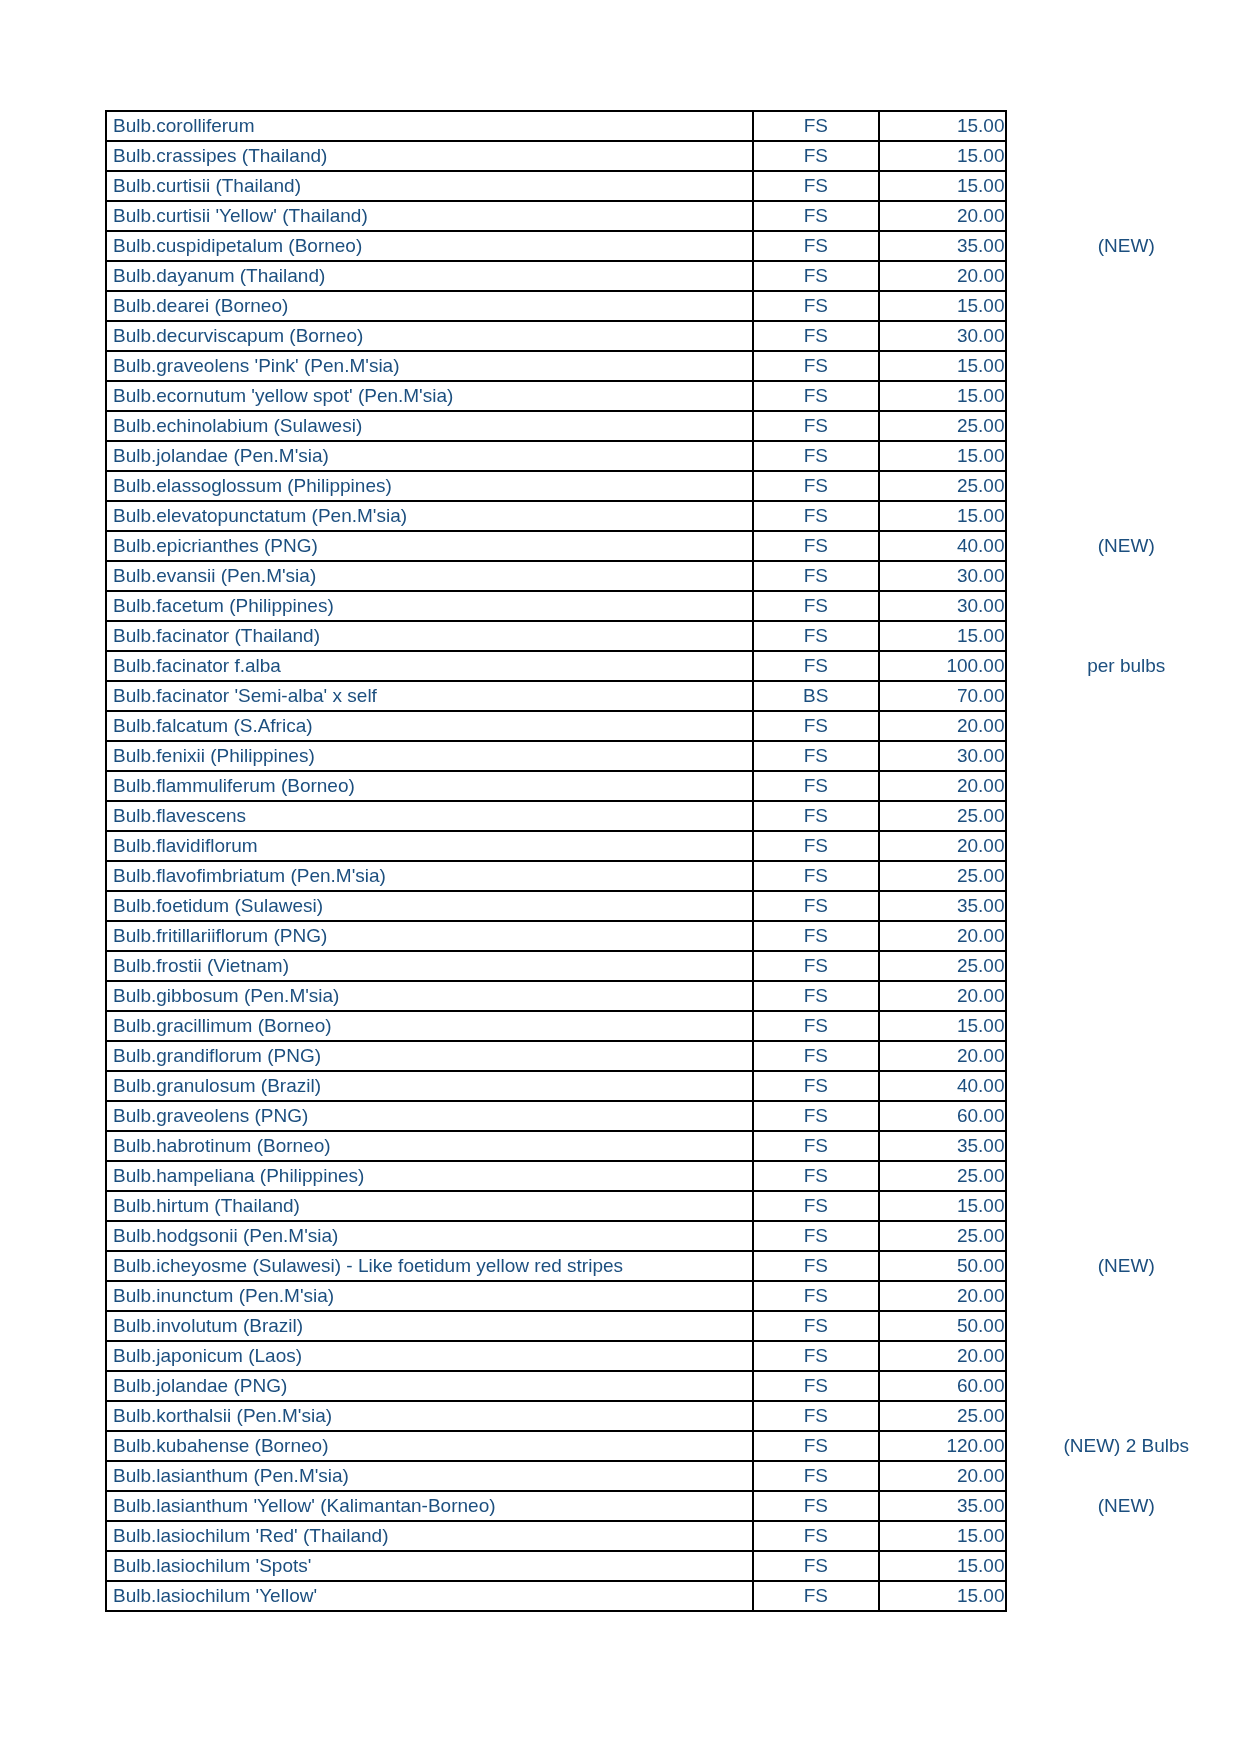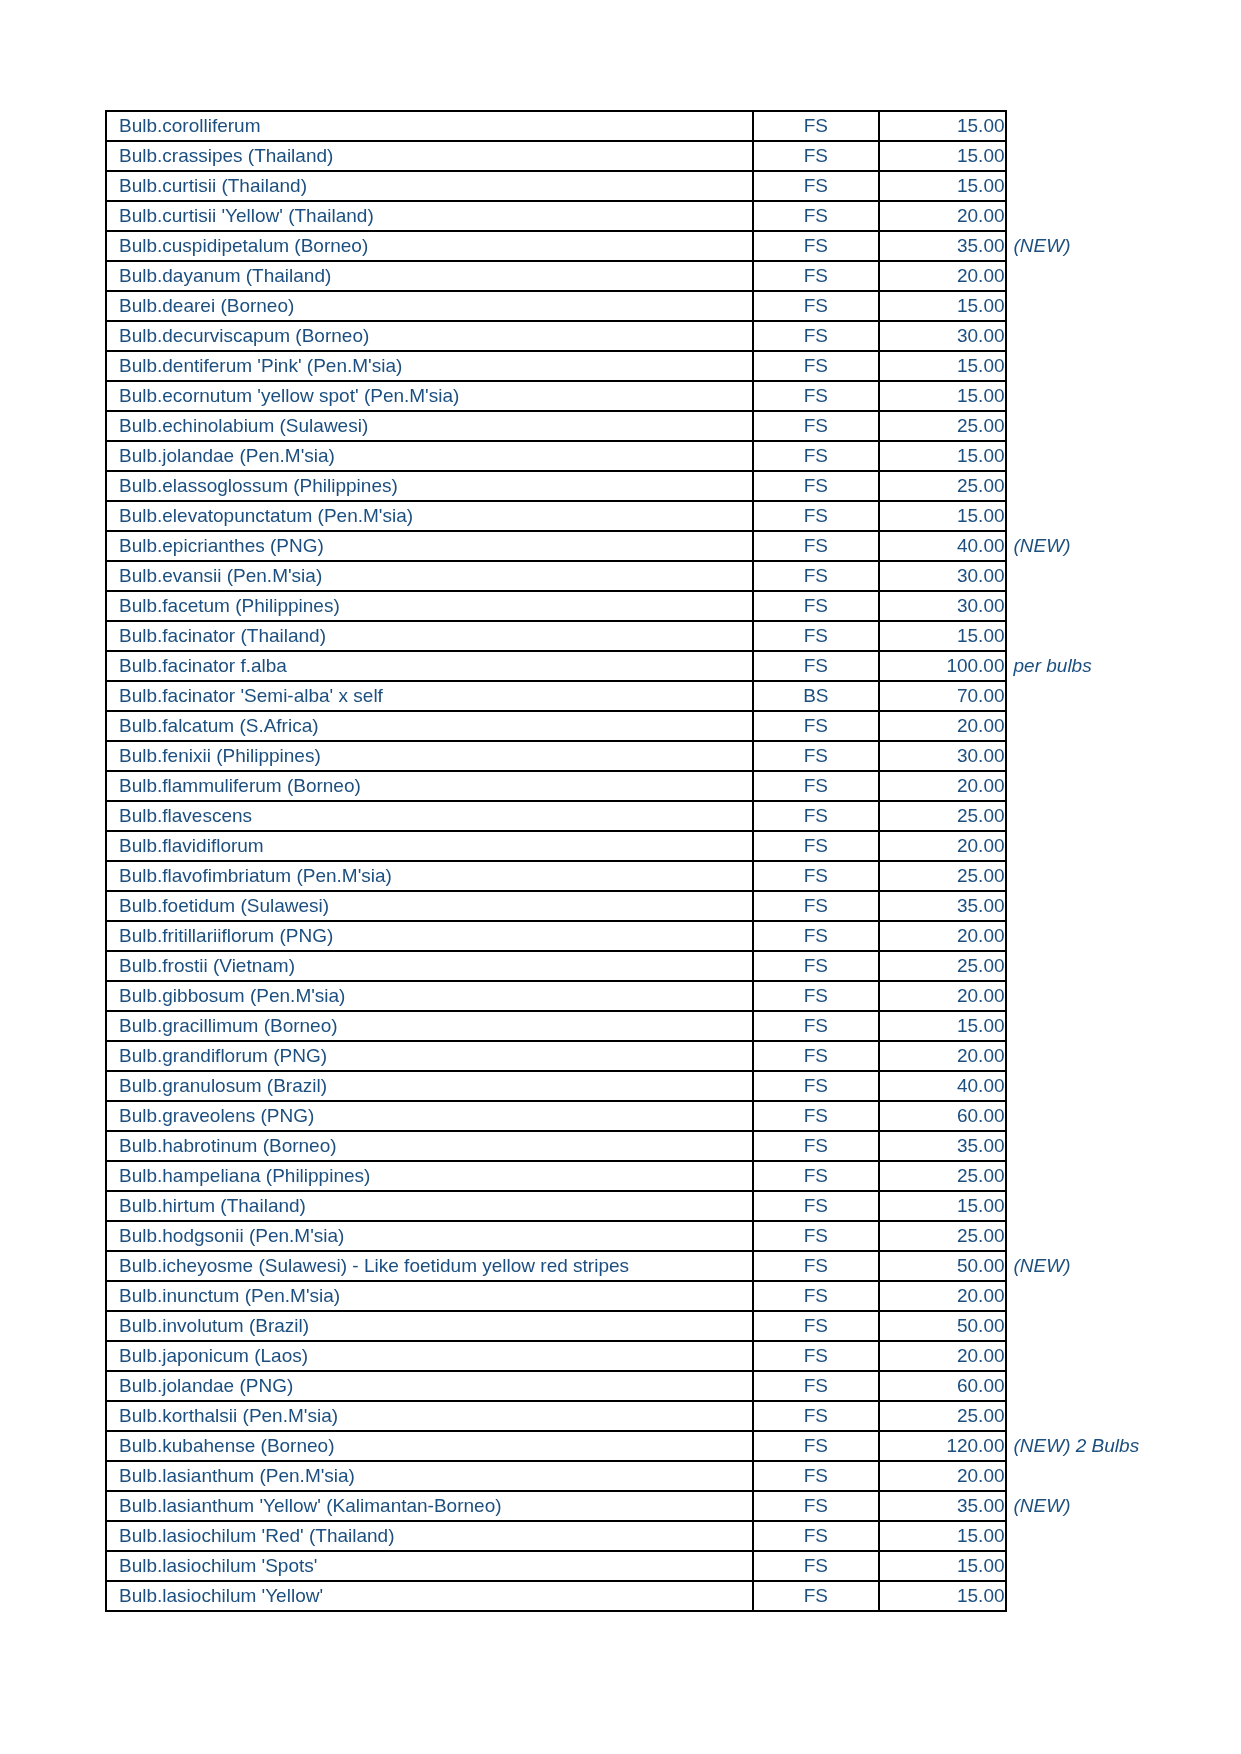--- a/index.html
+++ b/index.html
@@ -35,37 +35,36 @@
     vertical-align:middle;
     white-space:nowrap;
     overflow:hidden;
   }
   td.c-name, td.c-size, td.c-price{
     border:2px solid var(--border-color);
   }
   td.c-name{
     width:649px;
     text-align:left;
-    padding-left:12px;
+    padding-left:6px;
   }
   td.c-size{
     width:127px;
     text-align:center;
   }
   td.c-price{
     width:128px;
     text-align:right;
   }
   td.c-note{
     width:236px;
     border:none;
-    text-align:left;
+    text-align:center;
     padding-left:7px;
     overflow:visible;
-    font-style:italic;
   }
 </style>
 </head>
 <body>
 
 <div class="page">
   <table class="price-table">
     <tbody>
   <tr>
     <td class="c-name">Bulb.corolliferum</td>
@@ -117,21 +116,21 @@
   </tr>
 
   <tr>
     <td class="c-name">Bulb.decurviscapum (Borneo)</td>
     <td class="c-size">FS</td>
     <td class="c-price">30.00</td>
     <td class="c-note"></td>
   </tr>
 
   <tr>
-    <td class="c-name">Bulb.dentiferum 'Pink' (Pen.M'sia)</td>
+    <td class="c-name">Bulb.graveolens 'Pink' (Pen.M'sia)</td>
     <td class="c-size">FS</td>
     <td class="c-price">15.00</td>
     <td class="c-note"></td>
   </tr>
 
   <tr>
     <td class="c-name">Bulb.ecornutum 'yellow spot' (Pen.M'sia)</td>
     <td class="c-size">FS</td>
     <td class="c-price">15.00</td>
     <td class="c-note"></td>

